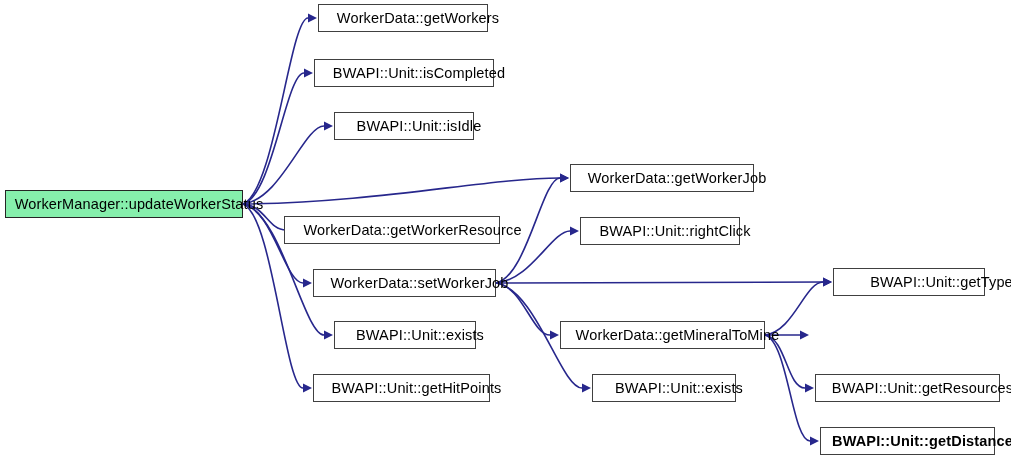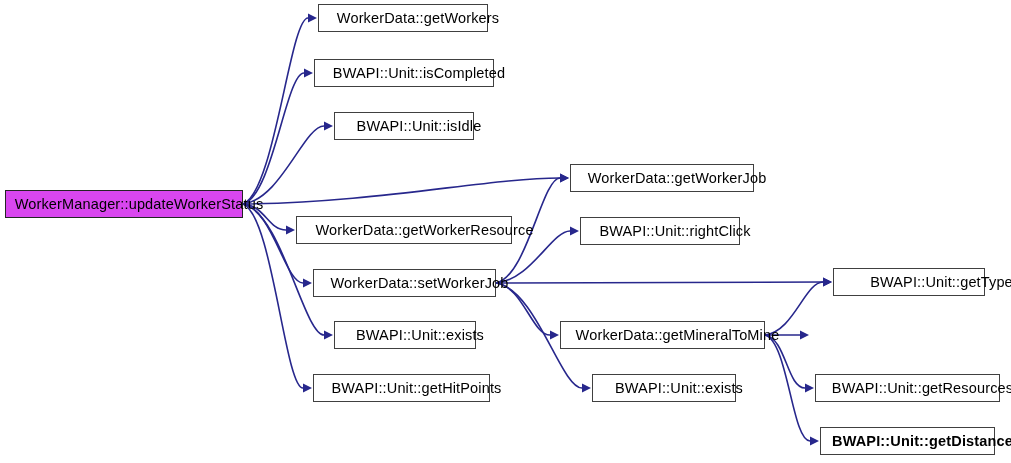--- a/index.html
+++ b/index.html
@@ -33,21 +33,21 @@
     background: #ffffff;
     border: 1px solid #404040;
     color: #000000;
     font-size: 14.5px;
     line-height: 1;
     letter-spacing: 0.15px;
     white-space: nowrap;
     z-index: 2;
   }
   .node.root {
-    background: #d946ef;
+    background: #86efac;
     border: 1px solid #252525;
   }
   .node-label {
     display: block;
     padding: 0 2px;
     margin-left: 30px;
   }
 </style>
 </head>
 <body>
@@ -97,21 +97,21 @@
     </div>
     <div class="node" style="left: 334px; top: 112px; width: 140px; height: 28px;">
       <span class="node-label">BWAPI::Unit::isIdle</span>
     </div>
     <div class="node" style="left: 314px; top: 59px; width: 180px; height: 28px;">
       <span class="node-label">BWAPI::Unit::isCompleted</span>
     </div>
     <div class="node" style="left: 570px; top: 164px; width: 184px; height: 28px;">
       <span class="node-label">WorkerData::getWorkerJob</span>
     </div>
-    <div class="node" style="left: 296px; top: 216px; width: 216px; height: 28px; padding-left: 11px;">
+    <div class="node" style="left: 284px; top: 216px; width: 216px; height: 28px; padding-left: 11px;">
       <span class="node-label">WorkerData::getWorkerResource</span>
     </div>
     <div class="node" style="left: 580px; top: 217px; width: 160px; height: 28px;">
       <span class="node-label">BWAPI::Unit::rightClick</span>
     </div>
     <div class="node" style="left: 313px; top: 269px; width: 183px; height: 28px; align-items: center;">
       <span class="node-label">WorkerData::setWorkerJob</span>
     </div>
     <div class="node" style="left: 833px; top: 268px; width: 152px; height: 28px; padding-left: 35px;">
       <span class="node-label">BWAPI::Unit::getType</span>

